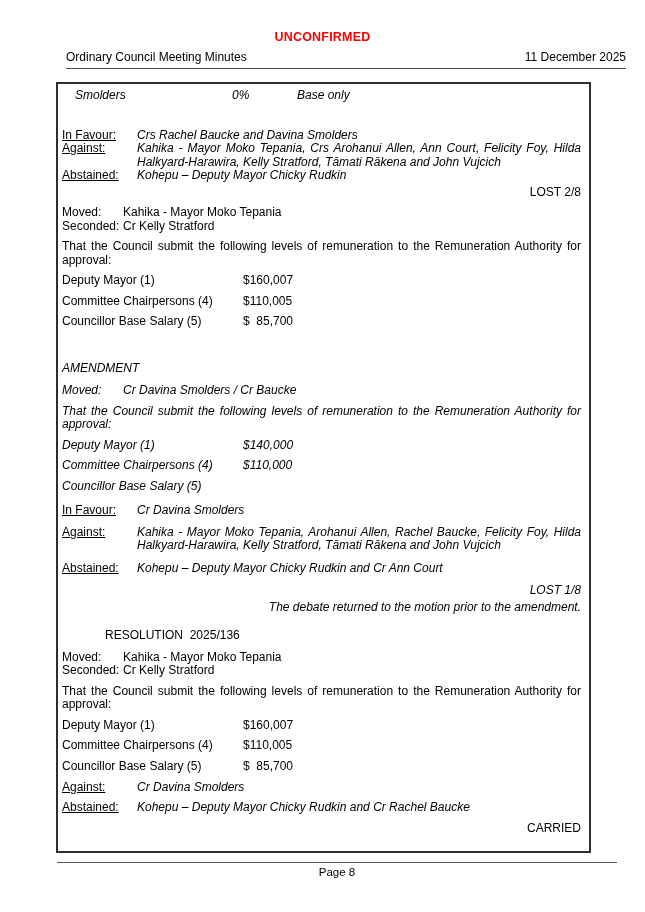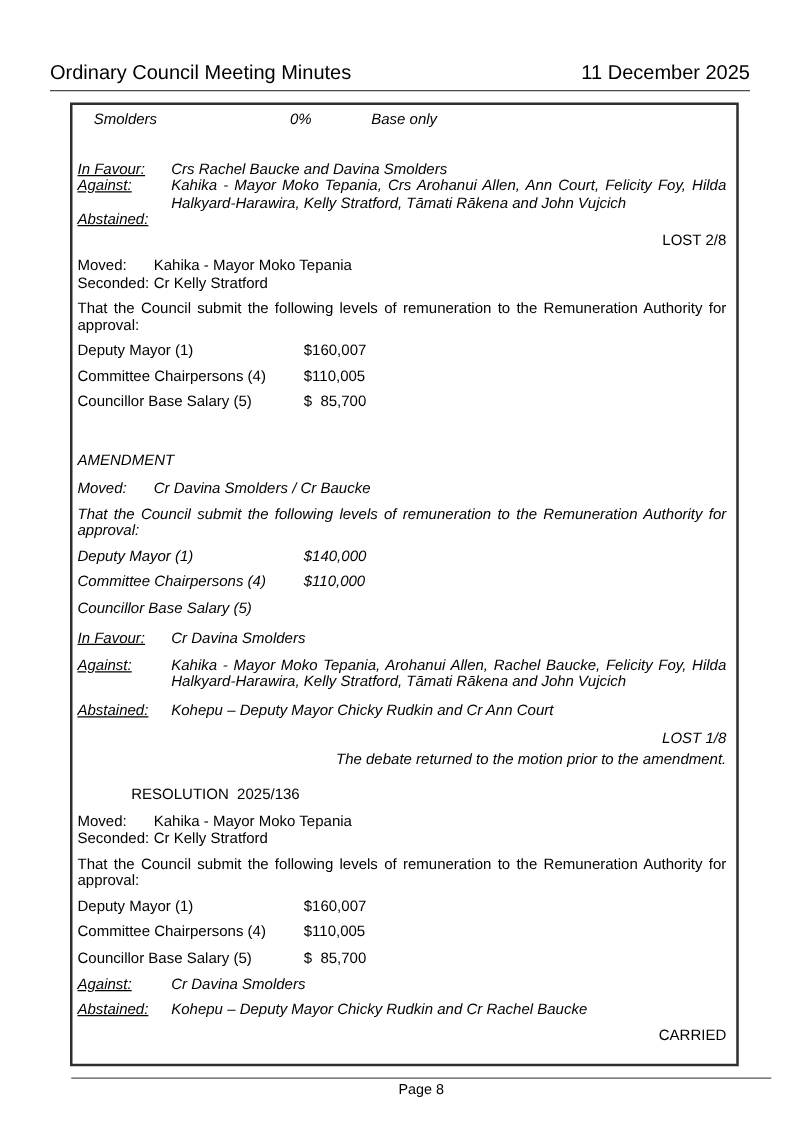--- a/index.html
+++ b/index.html
@@ -2,56 +2,57 @@
 <html><head>
 <meta charset="utf-8">
 <style>
   * { margin:0; padding:0; box-sizing:border-box; }
   html,body { width:645px; height:912px; background:#ffffff; font-family:"Liberation Sans", sans-serif; color:#000; }
   .page { position:relative; width:645px; height:912px; background:#fff; overflow:hidden; }
 
   .banner { position:absolute; top:30px; left:0; width:100%; text-align:center;
             font-weight:bold; font-size:12.5px; letter-spacing:.2px; }
 
-  .hdr { position:absolute; top:50px; left:40px; width:560px;
+  .hdr { position:absolute; top:50px; left:66px; width:560px;
          display:flex; justify-content:space-between; align-items:flex-end;
-         font-size:16px; padding-bottom:4px; border-bottom:1.6px solid #4a4a4a;text-align:right; }
+         font-size:12px; padding-bottom:4px; border-bottom:1.6px solid #4a4a4a;text-align:right; }
 
   .box { position:absolute; top:82px; left:56px; width:535px; height:771px;
          border:2px solid #2e2e2e; padding:3px 8px 0 4px; font-size:12px; line-height:13.5px; overflow:hidden; }
 
   .pre { white-space:pre-wrap; }
   .it  { font-style:italic; }
   .b   { font-weight:normal; }
   .right { text-align:right; }
   .just { text-align:justify; text-align-last:left; }
 
   .frag { display:grid; grid-template-columns:170px 65px 1fr; margin-top:2px; font-style:italic; }
   .frag .c1 { padding-left:13px; }
 
   .vrow { display:grid; grid-template-columns:75px 1fr; }
-  .vlabel { font-style:italic; text-decoration:underline; }
+  .vlabel { text-decoration:underline; }
   .vtext { font-style:italic; }
 
   .mrow { display:grid; grid-template-columns:61px 1fr; }
 
   .srow { display:grid; grid-template-columns:181px 1fr; margin-top:7px; }
 
   .mt3 {margin-top:3px;} .mt6 {margin-top:6px;} .mt7 {margin-top:7px;}
   .mt8 {margin-top:8px;} .mt9 {margin-top:9px;} .mt11 {margin-top:11px;}
   .mt15 {margin-top:15px;padding-left:43px;} .mt26 {margin-top:26px;} .mt33 {margin-top:33px;}
 
   .ftr-rule { position:absolute; top:862px; left:57px; width:560px; border-top:1.2px solid #555; }
   .ftr-page { position:absolute; top:866px; left:57px; width:560px; text-align:center; font-size:11.5px; }
 </style>
 </head>
 <body>
 
 <div class="page">
 
+  <div class="banner" style="color:#ff0000;">UNCONFIRMED</div>
 
   <div class="hdr">
     <span>Ordinary Council Meeting Minutes</span>
     <span>11 December 2025</span>
   </div>
 
   <div class="box">
 
     <div class="frag">
       <span class="c1">Smolders</span>
@@ -62,20 +63,21 @@
     <div class="vrow mt26">
       <span class="vlabel">In Favour:</span>
       <span class="vtext">Crs Rachel Baucke and Davina Smolders</span>
     </div>
     <div class="vrow">
       <span class="vlabel">Against:</span>
       <span class="vtext just">Kahika - Mayor Moko Tepania, Crs Arohanui Allen, Ann Court, Felicity Foy, Hilda Halkyard-Harawira, Kelly Stratford, Tāmati Rākena and John Vujcich</span>
     </div>
     <div class="vrow">
       <span class="vlabel">Abstained:</span>
+      <span class="vtext">Kohepu – Deputy Mayor Chicky Rudkin</span>
     </div>
     <div class="right b mt3">LOST 2/8</div>
 
     <div class="mrow mt7">
       <span>Moved:</span>
       <span>Kahika - Mayor Moko Tepania</span>
     </div>
     <div class="mrow">
       <span>Seconded:</span>
       <span>Cr Kelly Stratford</span>

